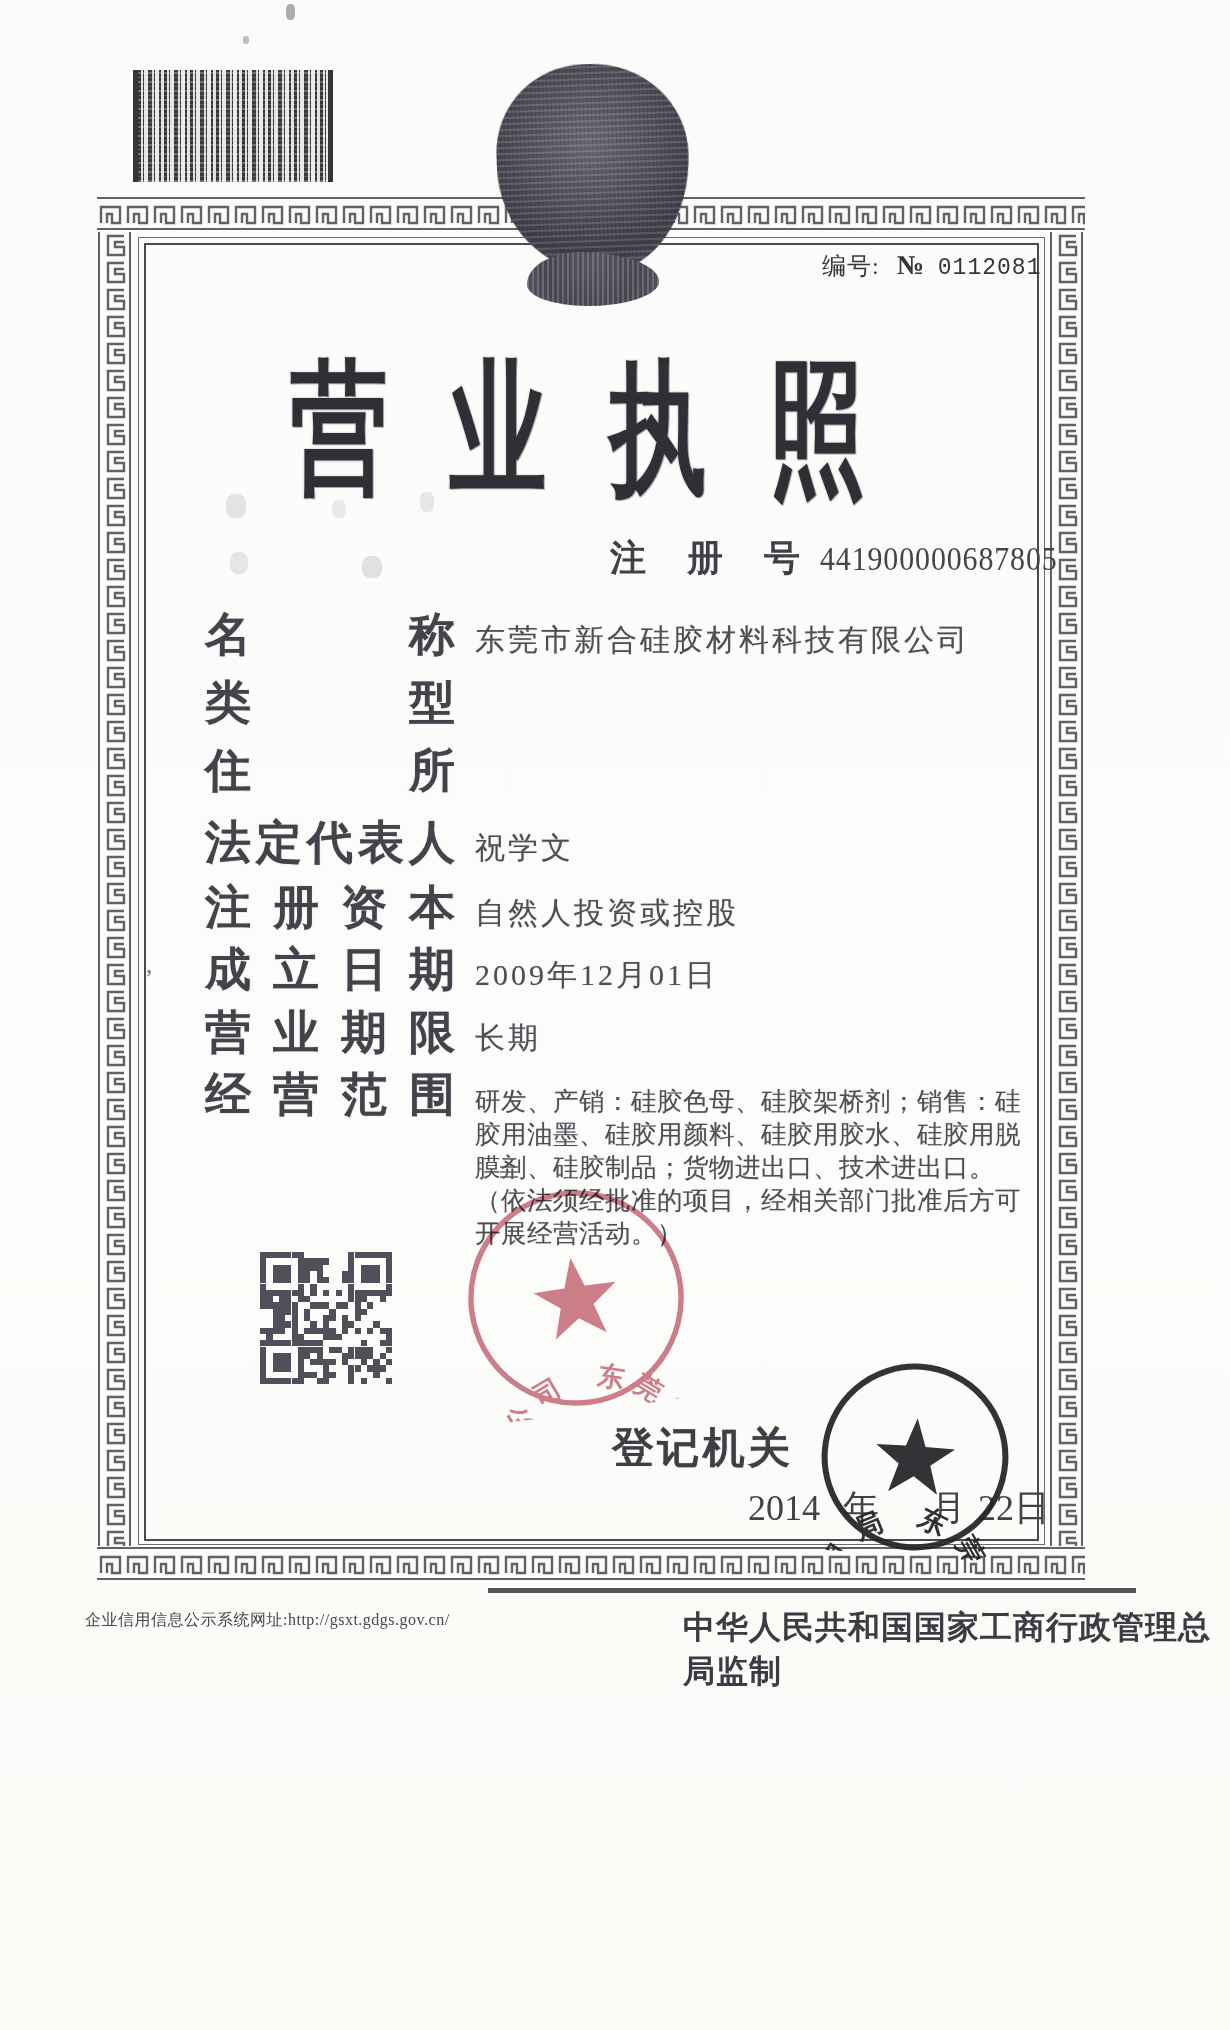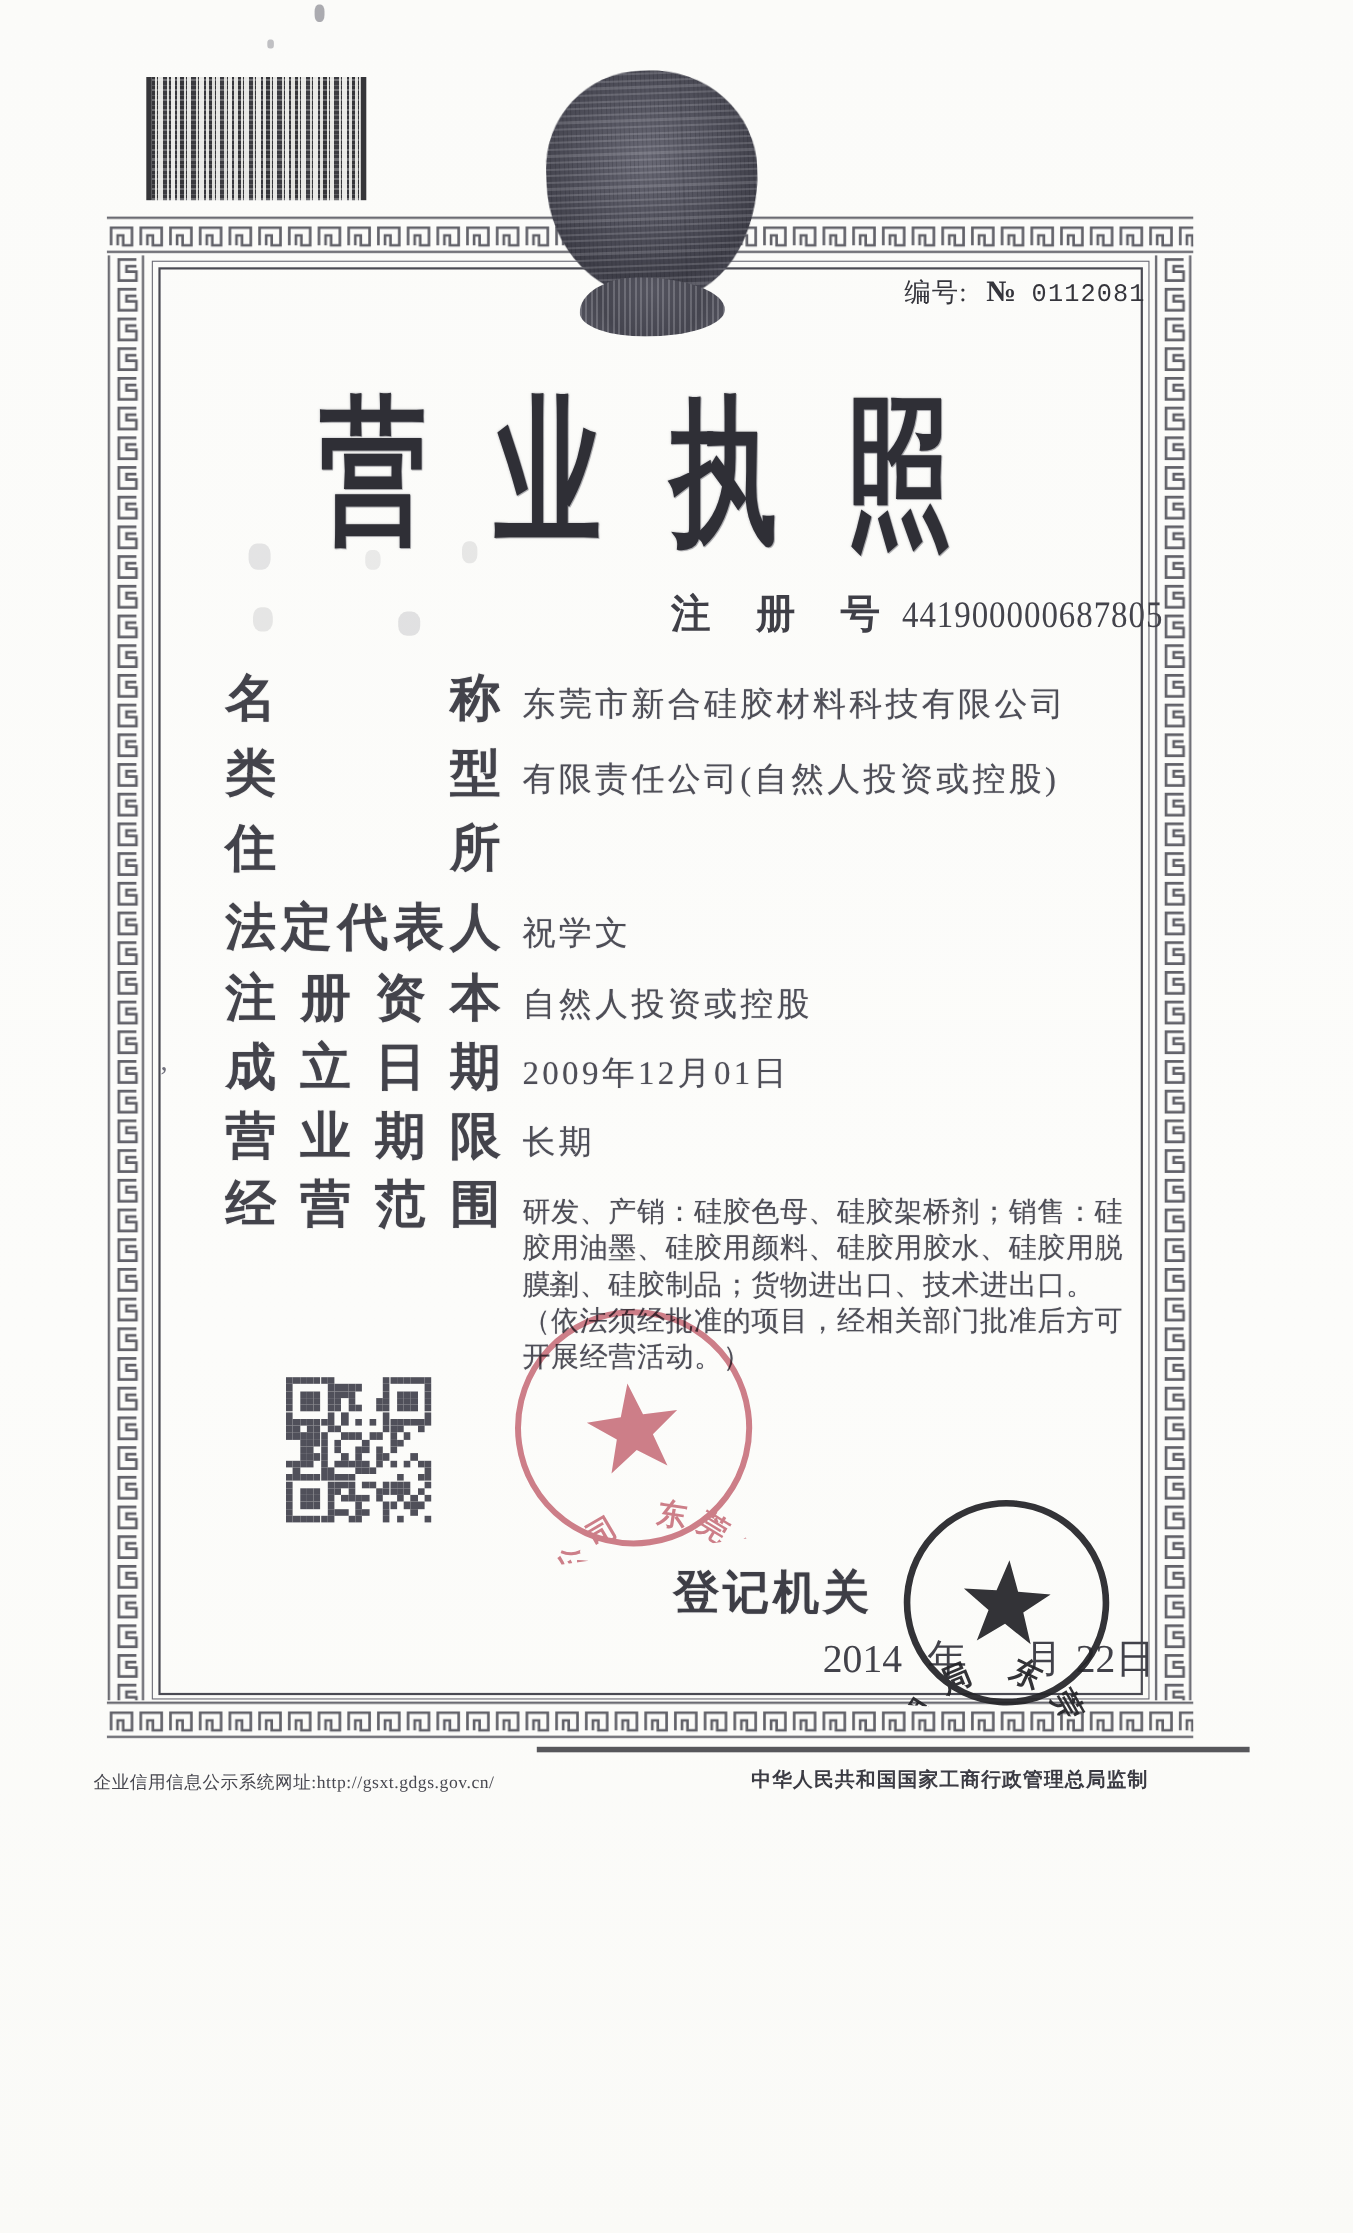--- a/index.html
+++ b/index.html
@@ -67,21 +67,21 @@
   .qr{left:260px;top:1252px;width:132px;height:132px;position:absolute;z-index:2;filter:blur(.3px);}
   .qr i{position:absolute;width:6.3px;height:6.3px;background:#50505a;}
   
   .seal-red{left:462px;top:1184px;width:228px;height:228px;position:absolute;z-index:5;opacity:.8;mix-blend-mode:multiply;transform:rotate(-8deg);}
   .seal-black{left:816px;top:1358px;width:198px;height:198px;position:absolute;z-index:6;opacity:.92;transform:rotate(4deg);}
   .registrar{left:612px;top:1420px;width:178px;position:absolute;display:flex;justify-content:space-between;z-index:2;font-size:42px;font-weight:700;color:#3e3e46;text-shadow:0 0 1px rgba(70,70,80,.5);}
   .issue-date{position:absolute;z-index:2;font-size:36px;color:#42424a;white-space:nowrap;}
   
   .streak{left:488px;top:1588px;width:648px;height:5px;position:absolute;background:#3a3a40;opacity:.85;z-index:2;}
   .footer-left{left:85px;top:1610px;position:absolute;font-size:16px;color:#47474f;z-index:2;letter-spacing:.5px;}
-  .footer-right{left:683px;top:1606px;position:absolute;font-size:18px;font-weight:600;color:#3b3b43;z-index:2;letter-spacing:1px;}
+  .footer-right{left:683px;top:1606px;position:absolute;font-size:32px;font-weight:600;color:#3b3b43;z-index:2;letter-spacing:1px;}
   
   .smudge{position:absolute;background:#6a6a74;border-radius:40%;z-index:2;}
   .ghost{position:absolute;z-index:2;color:#70707c;font-size:26px;}
   .corr{left:500px;top:1166px;position:absolute;z-index:2;width:18px;height:12px;z-index:2;
         background:repeating-linear-gradient(0deg,#55555f 0 2px,transparent 2px 5px);opacity:.7;}
 </style>
 </head>
 <body>
 
 <svg width="0" height="0" style="position:absolute">
@@ -142,21 +142,20 @@
     <span>称</span>
   </div>
   <div class="field-value">东莞市新合硅胶材料科技有限公司</div>
 </div>
 
 <div class="field-row" style="top:674px">
   <div class="field-label">
     <span>类</span>
     <span>型</span>
   </div>
-  <div class="field-value">有限责任公司(自然人投资或控股)</div>
 </div>
 
 <div class="field-row" style="top:742px">
   <div class="field-label">
     <span>住</span>
     <span>所</span>
   </div>
 </div>
 
 <div class="field-row" style="top:814px">

